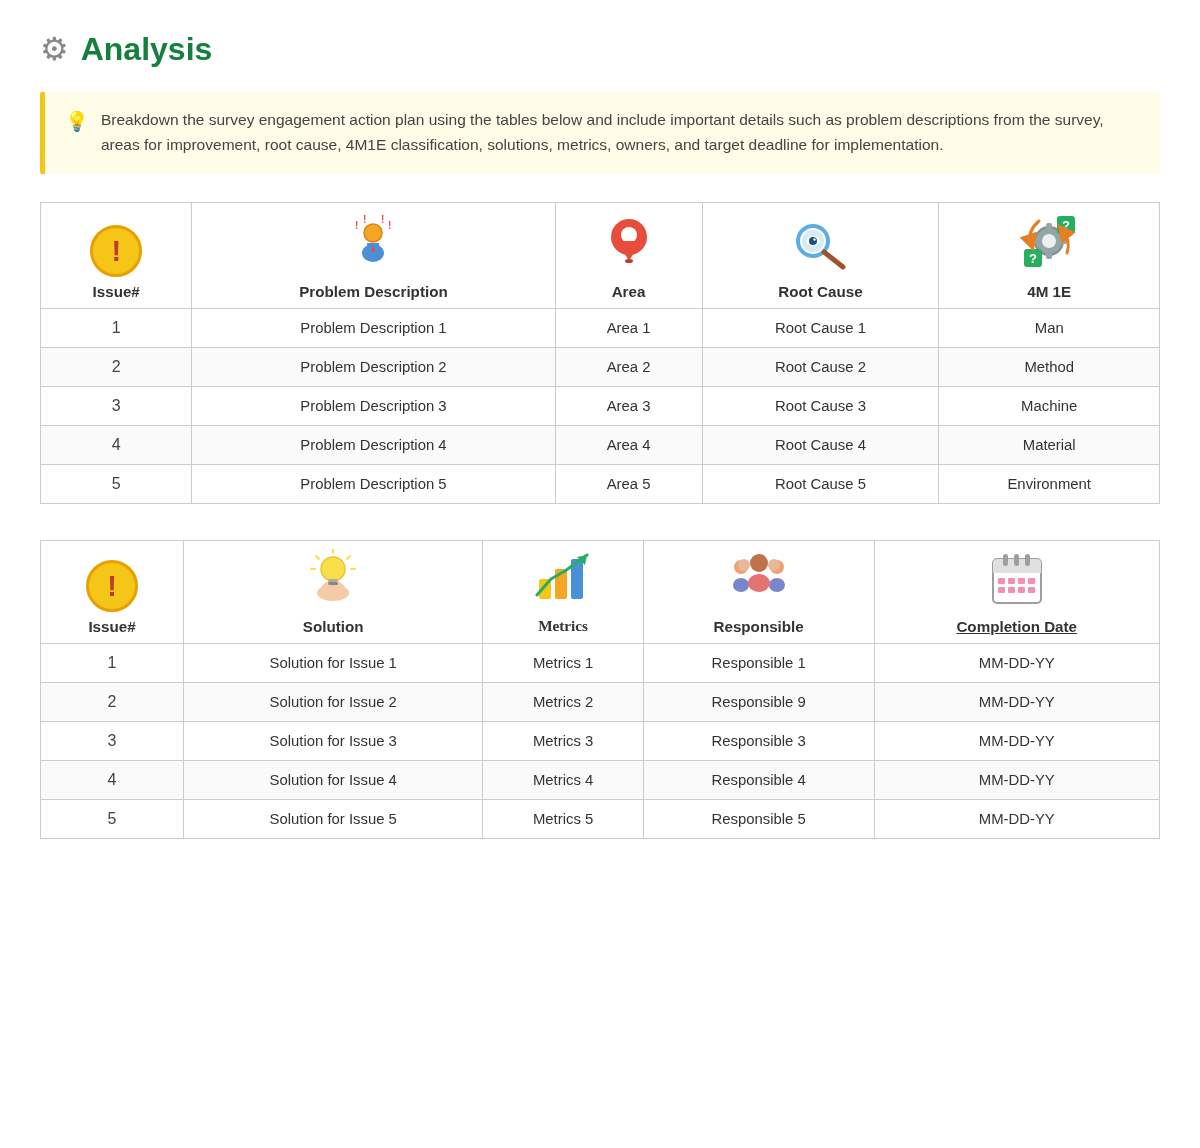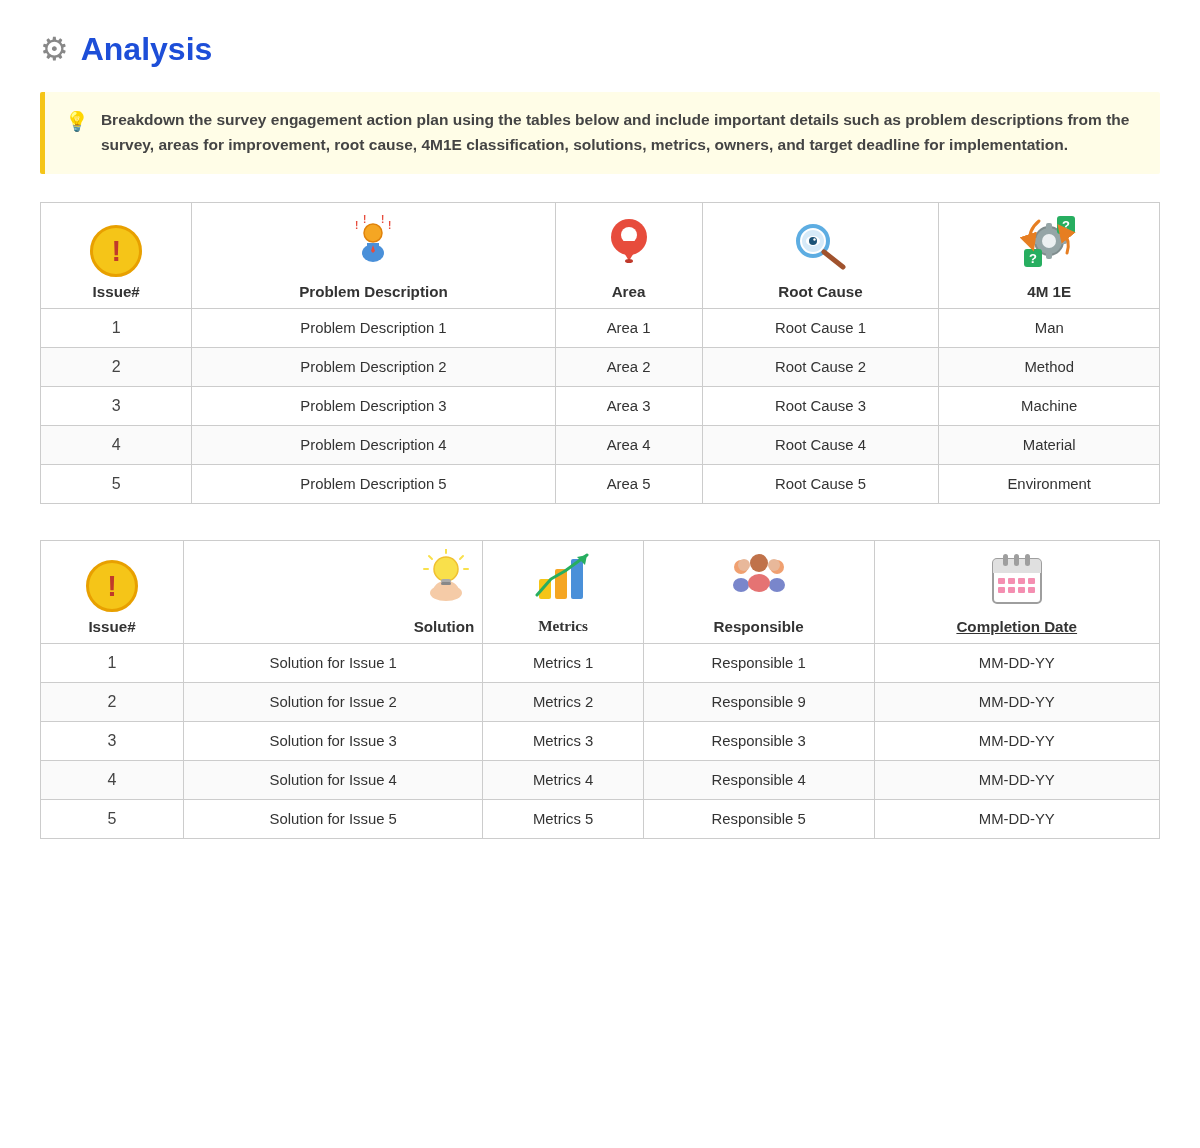--- a/index.html
+++ b/index.html
@@ -13,21 +13,21 @@
 
     .page-header {
       display: flex;
       align-items: center;
       gap: 12px;
       margin-bottom: 24px;
     }
     .page-title {
       font-size: 2rem;
       font-weight: 700;
-      color: #1d4ed8;
+      color: #15803d;
     }
     .gear-icon {
       font-size: 2rem;
       color: #888;
     }
 
     .info-box {
       background: #fffde7;
       border-left: 5px solid #f5c518;
       padding: 16px 20px;
@@ -40,21 +40,20 @@
     .info-box-icon {
       font-size: 1.2rem;
       color: #c8a000;
       margin-top: 2px;
       flex-shrink: 0;
     }
     .info-box-text {
       font-size: 0.97rem;
       color: #444;
       line-height: 1.6;
-      font-weight: bold;
     }
 
     .table-section {
       margin-bottom: 36px;
     }
 
     table {
       width: 100%;
       border-collapse: collapse;
       border: 1.5px solid #bbb;
@@ -68,21 +67,21 @@
 
     
     .th-issue { background: #f9d0d0; }
     .th-problem { background: #ffe0b2; }
     .th-area { background: #fff3e0; }
     .th-rootcause { background: #e3f0fb; }
     .th-4m1e { background: #fce4ec; }
 
     
     .th2-issue { background: #f9d0d0; }
-    .th2-solution { background: #e8f5e9; text-align: right; }
+    .th2-solution { background: #e8f5e9; }
     .th2-metrics { background: #e8f5e9; font-family: Liberation Serif, serif; }
     .th2-responsible { background: #fff8e1; }
     .th2-completion { background: #ede7f6; text-decoration: underline; }
 
     .header-cell {
       vertical-align: bottom;
       padding-bottom: 8px;
       padding-top: 8px;
     }
     .header-icon {

